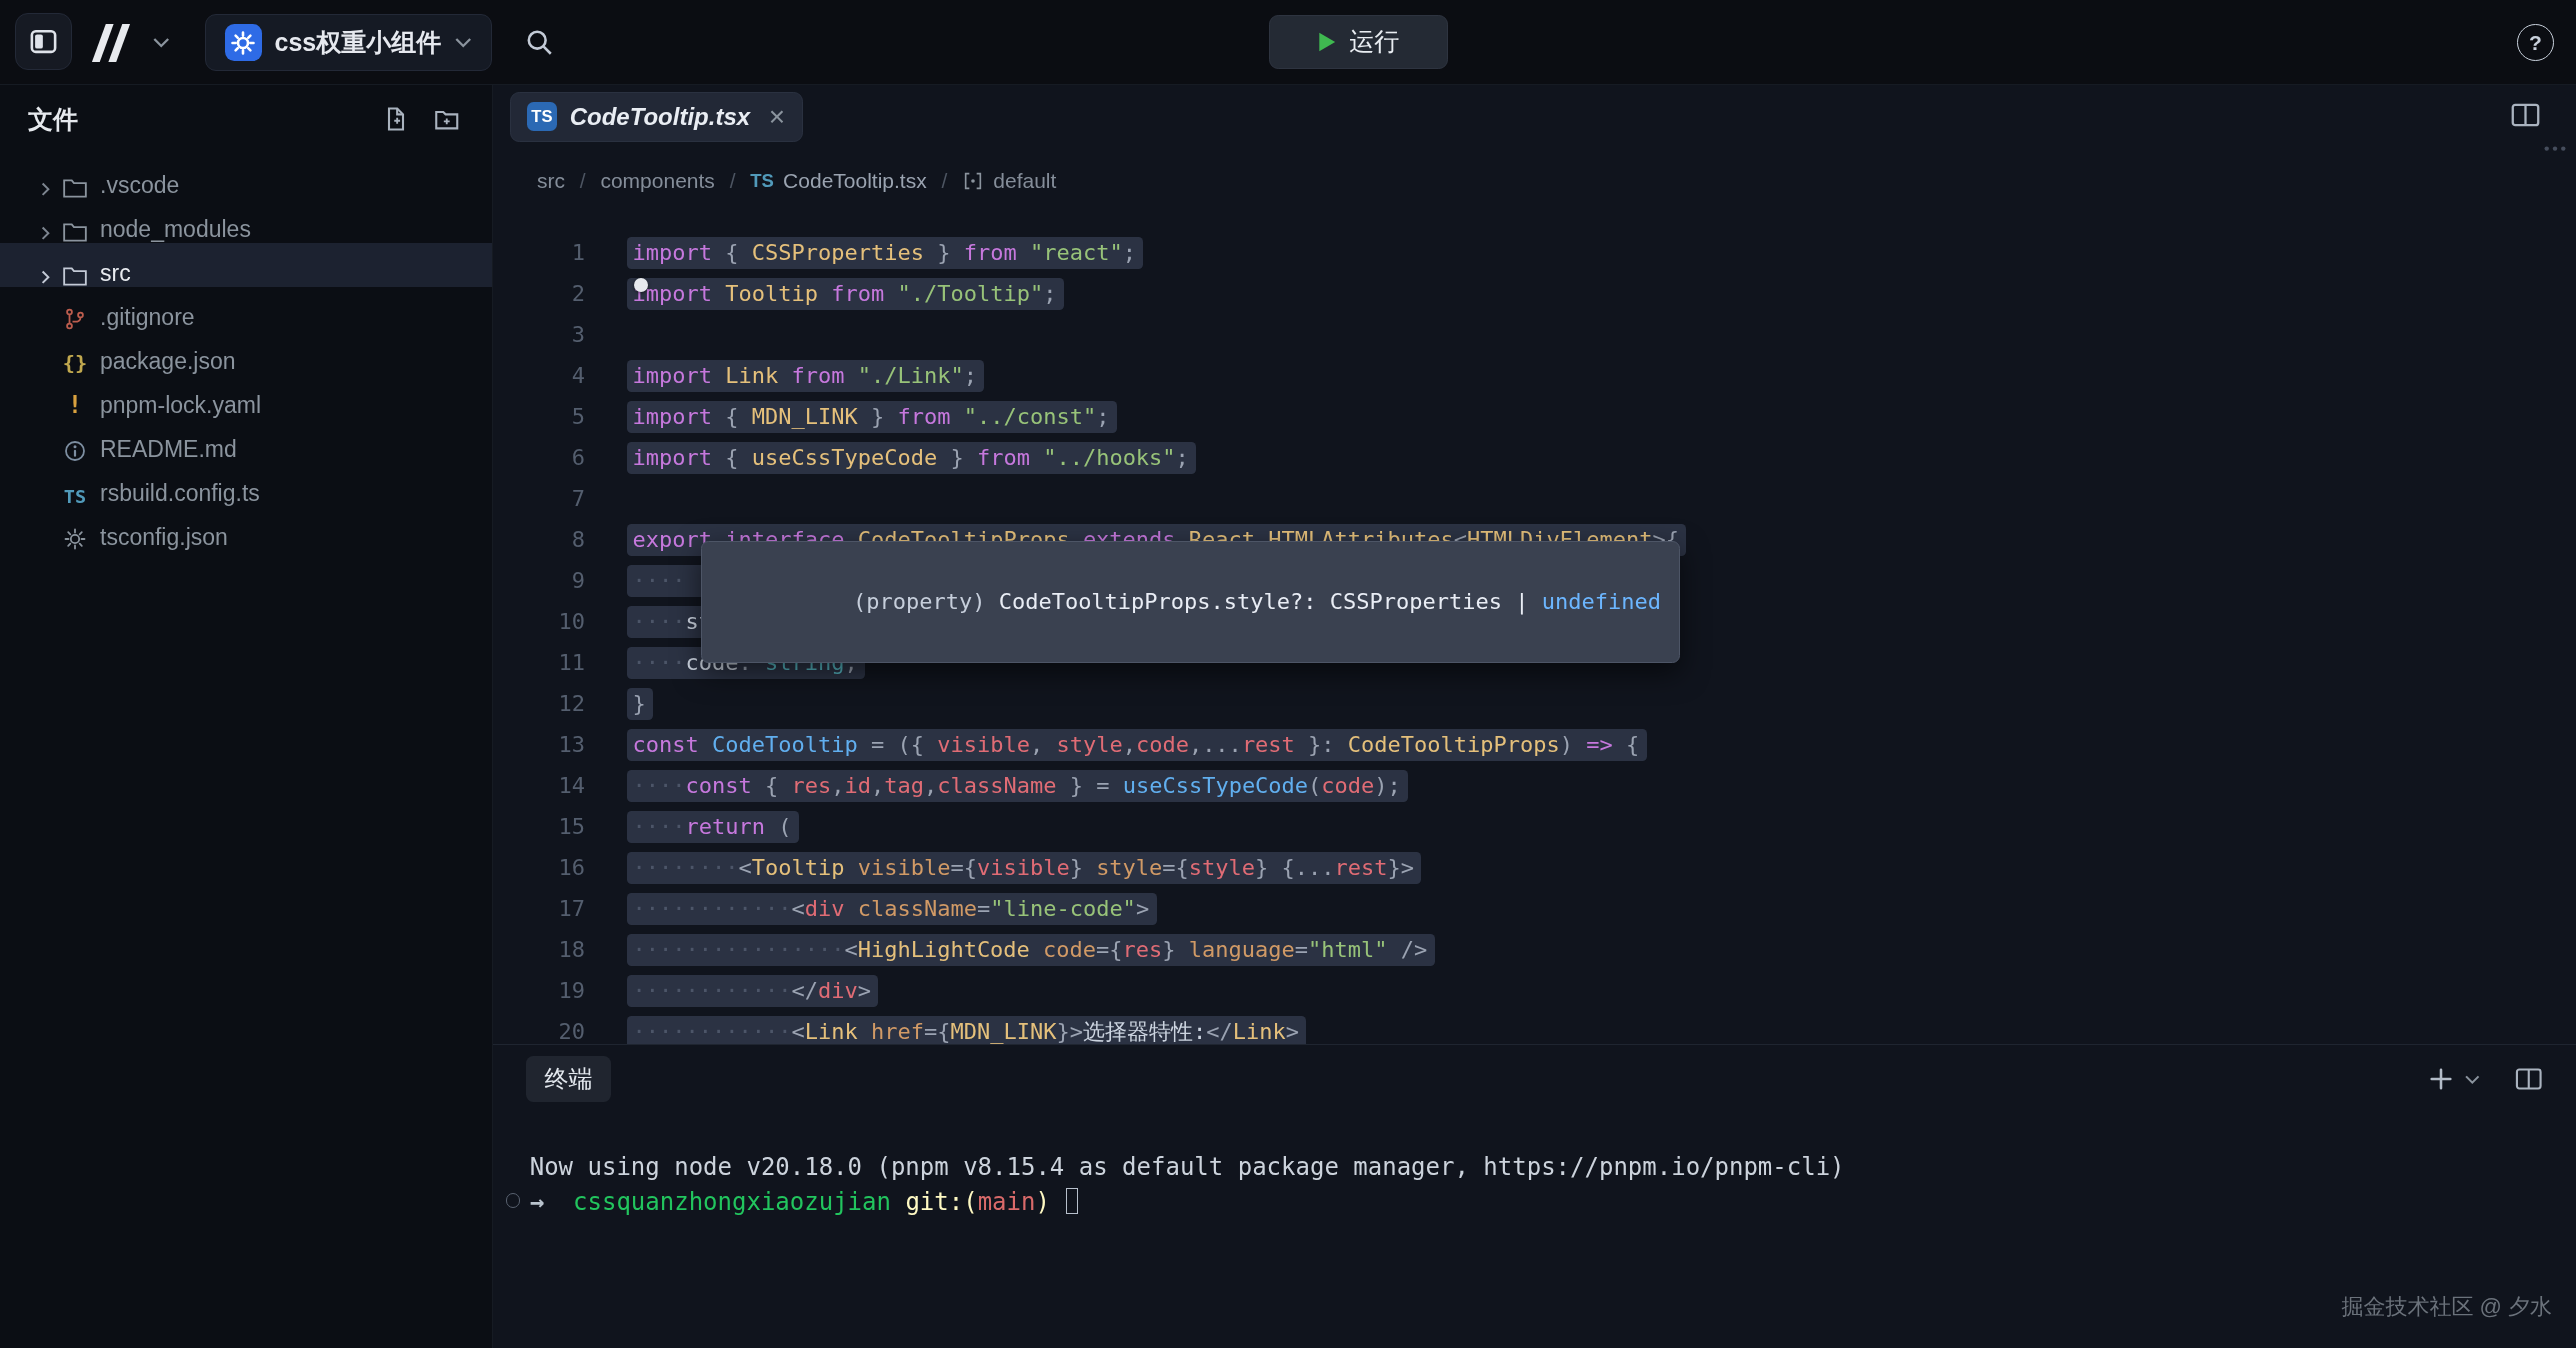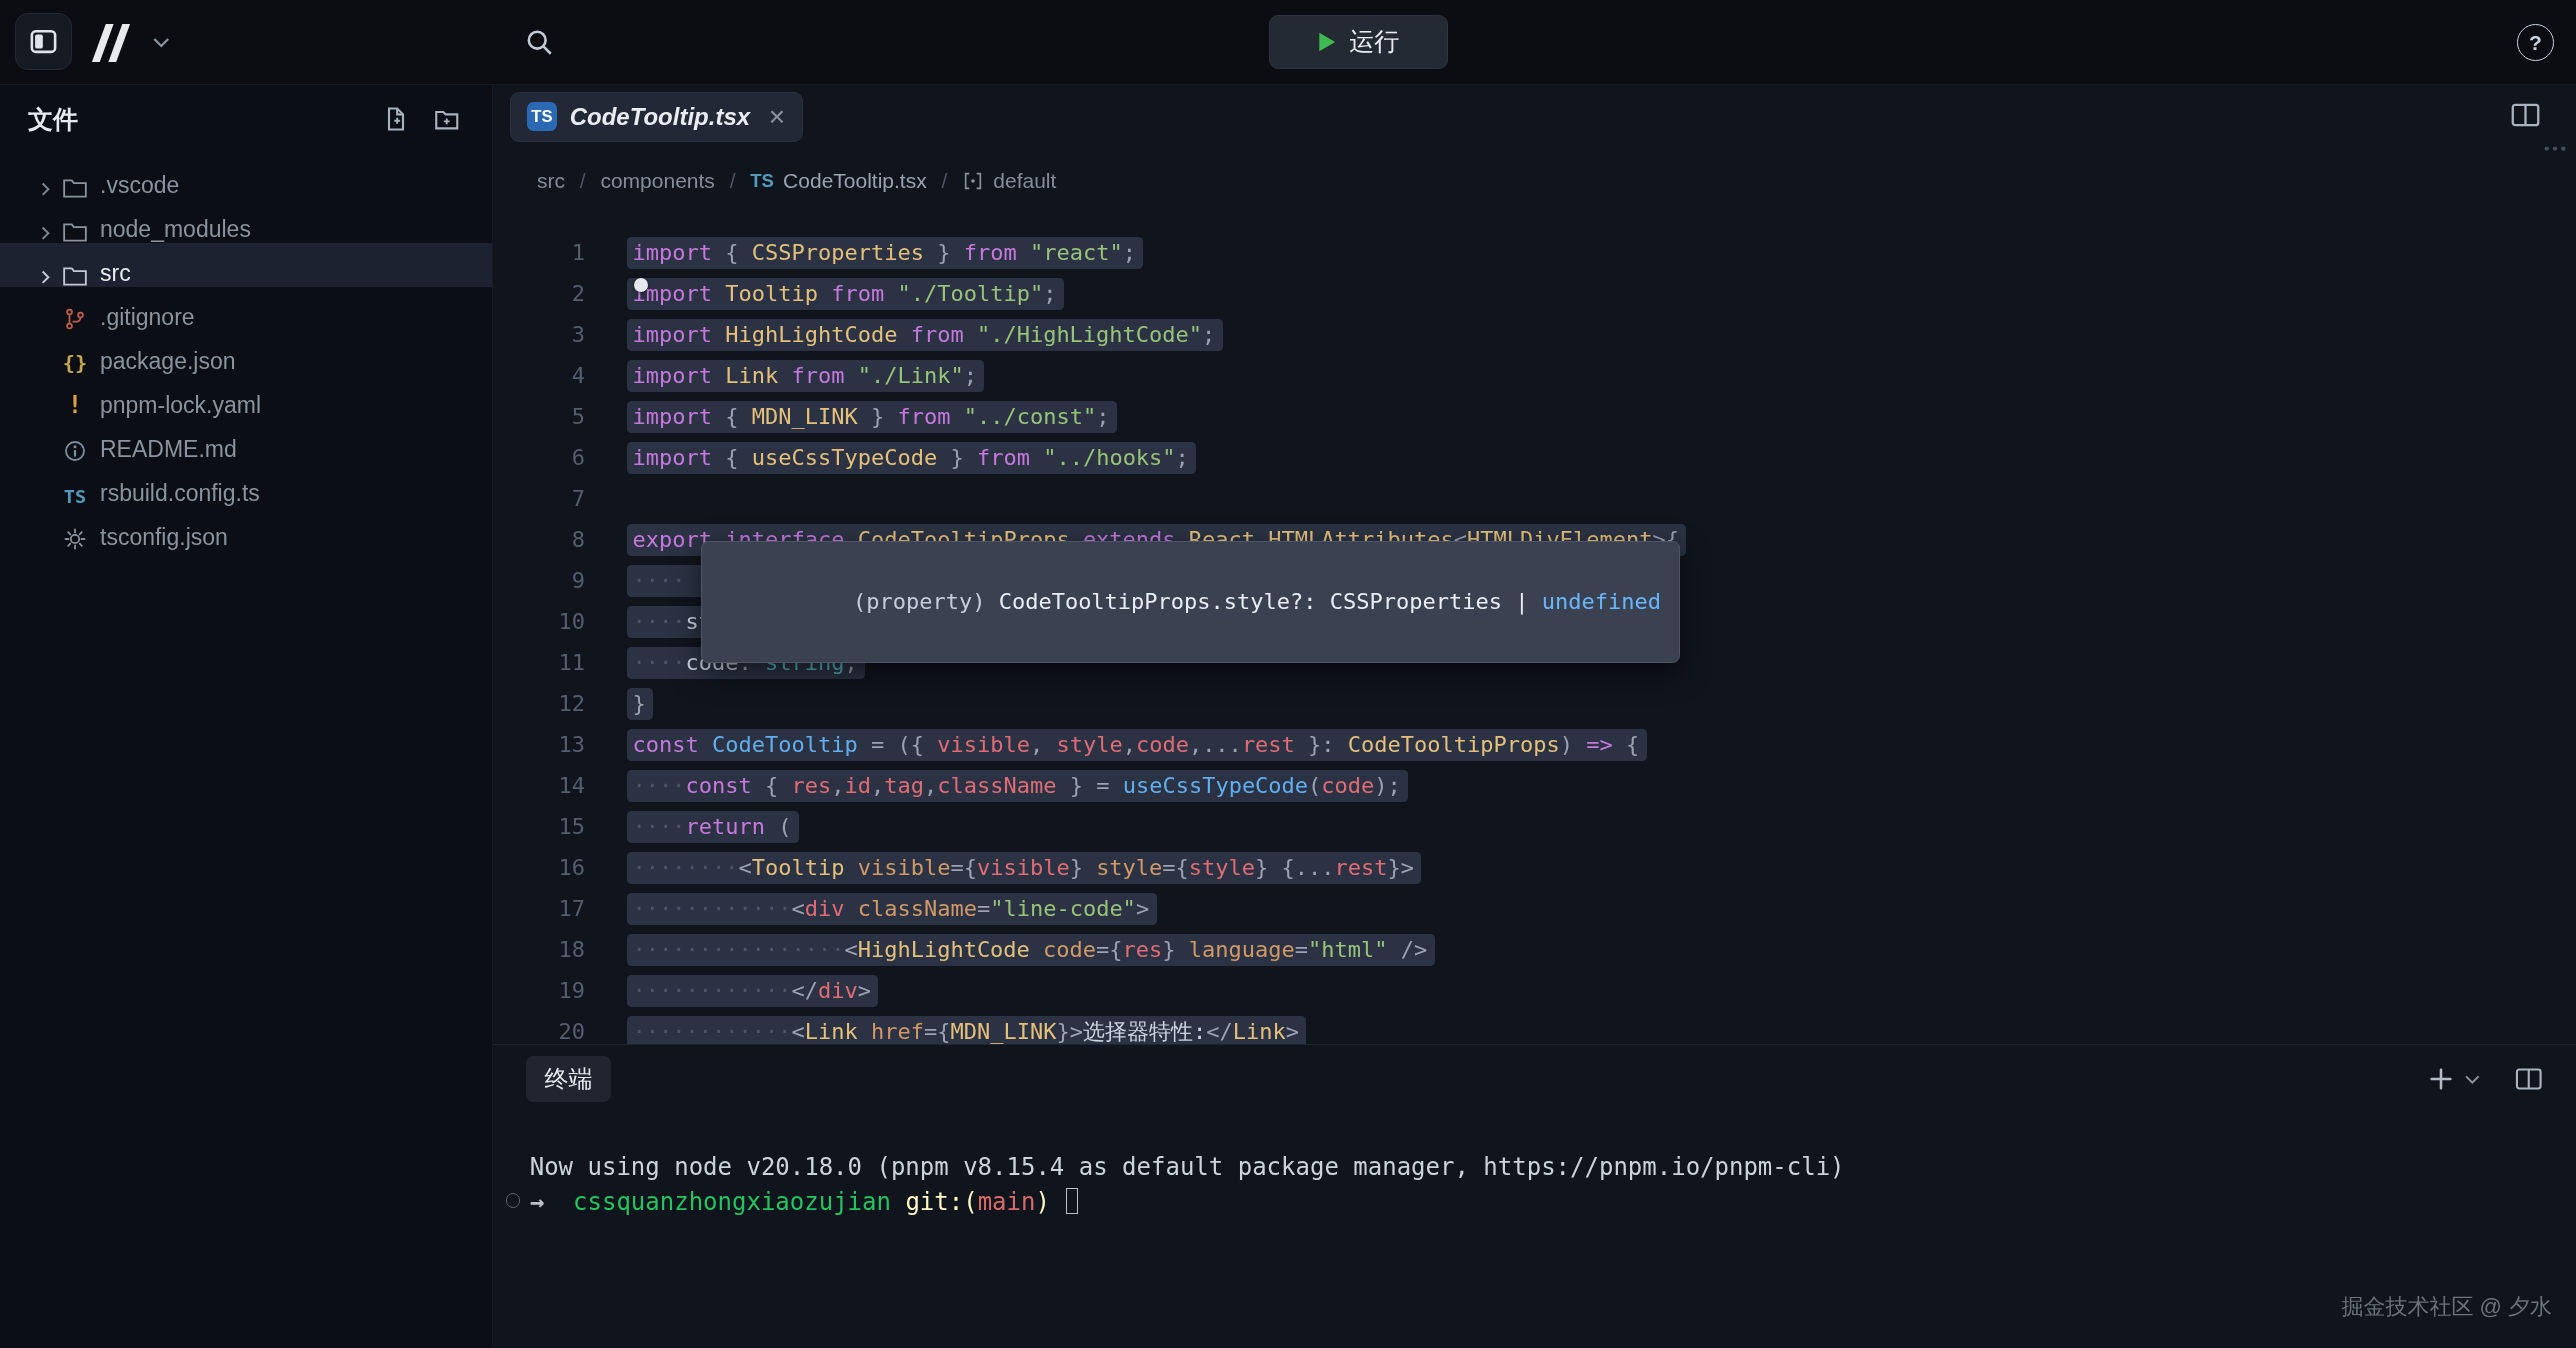--- a/index.html
+++ b/index.html
@@ -129,20 +129,36 @@
             </g>
           </svg>
       </span>
       <span>
         <svg width="18.5" height="13" viewBox="0 0 16 10">
             <path d="M2 2l6 6 6-6" fill="none" stroke="#8b949e" stroke-width="2"></path>
           </svg>
       </span>
     </div>
 
+    <div class="project-pill">
+      <span class="avatar">
+        <svg width="24" height="24" viewBox="0 0 24 24">
+          <circle cx="12" cy="12" r="5" fill="none" stroke="#fff" stroke-width="2.6"></circle>
+          <g stroke="#fff" stroke-width="2.6" stroke-linecap="round">
+            <path d="M12 1.5v3.2M12 19.3v3.2M1.5 12h3.2M19.3 12h3.2M4.6 4.6l2.2 2.2M17.2 17.2l2.2 2.2M19.4 4.6l-2.2 2.2M6.8 17.2l-2.2 2.2"></path>
+          </g>
+        </svg>
+      </span>
+      <span class="project-name">css权重小组件</span>
+      <span>
+        <svg width="18.5" height="13" viewBox="0 0 16 10">
+            <path d="M2 2l6 6 6-6" fill="none" stroke="#8b949e" stroke-width="2"></path>
+          </svg>
+      </span>
+    </div>
 
     <div class="search-btn">
       <span>
         <svg width="31" height="31" viewBox="0 0 24 24" fill="none" stroke="#c3cad6" stroke-width="2">
             <circle cx="11" cy="11" r="6.5"></circle>
             <path d="M16 16l5.5 5.5"></path>
           </svg>
       </span>
     </div>
 
@@ -331,21 +347,20 @@
             <div class="code-row">
               <span class="gutter">1</span>
               <span class="line-content"><span class="hl"><span class="tok kw">import</span><span class="tok pun"> { </span><span class="tok type">CSSProperties</span><span class="tok pun"> } </span><span class="tok kw">from</span><span class="tok txt"> </span><span class="tok str">"react"</span><span class="tok pun">;</span></span></span>
             </div>
             <div class="code-row">
               <span class="gutter">2</span>
               <span class="line-content"><span class="hl"><span class="tok kw">import</span><span class="tok txt"> </span><span class="tok type">Tooltip</span><span class="tok txt"> </span><span class="tok kw">from</span><span class="tok txt"> </span><span class="tok str">"./Tooltip"</span><span class="tok pun">;</span></span></span>
             </div>
             <div class="code-row">
               <span class="gutter">3</span>
-              <span class="line-content"><span class="hl"><span class="tok kw">import</span><span class="tok txt"> </span><span class="tok type">HighLightCode</span><span class="tok txt"> </span><span class="tok kw">from</span><span class="tok txt"> </span><span class="tok str">"./HighLightCode"</span><span class="tok pun">;</span></span></span>
             </div>
             <div class="code-row">
               <span class="gutter">4</span>
               <span class="line-content"><span class="hl"><span class="tok kw">import</span><span class="tok txt"> </span><span class="tok type">Link</span><span class="tok txt"> </span><span class="tok kw">from</span><span class="tok txt"> </span><span class="tok str">"./Link"</span><span class="tok pun">;</span></span></span>
             </div>
             <div class="code-row">
               <span class="gutter">5</span>
               <span class="line-content"><span class="hl"><span class="tok kw">import</span><span class="tok pun"> { </span><span class="tok type">MDN_LINK</span><span class="tok pun"> } </span><span class="tok kw">from</span><span class="tok txt"> </span><span class="tok str">"../const"</span><span class="tok pun">;</span></span></span>
             </div>
             <div class="code-row">

